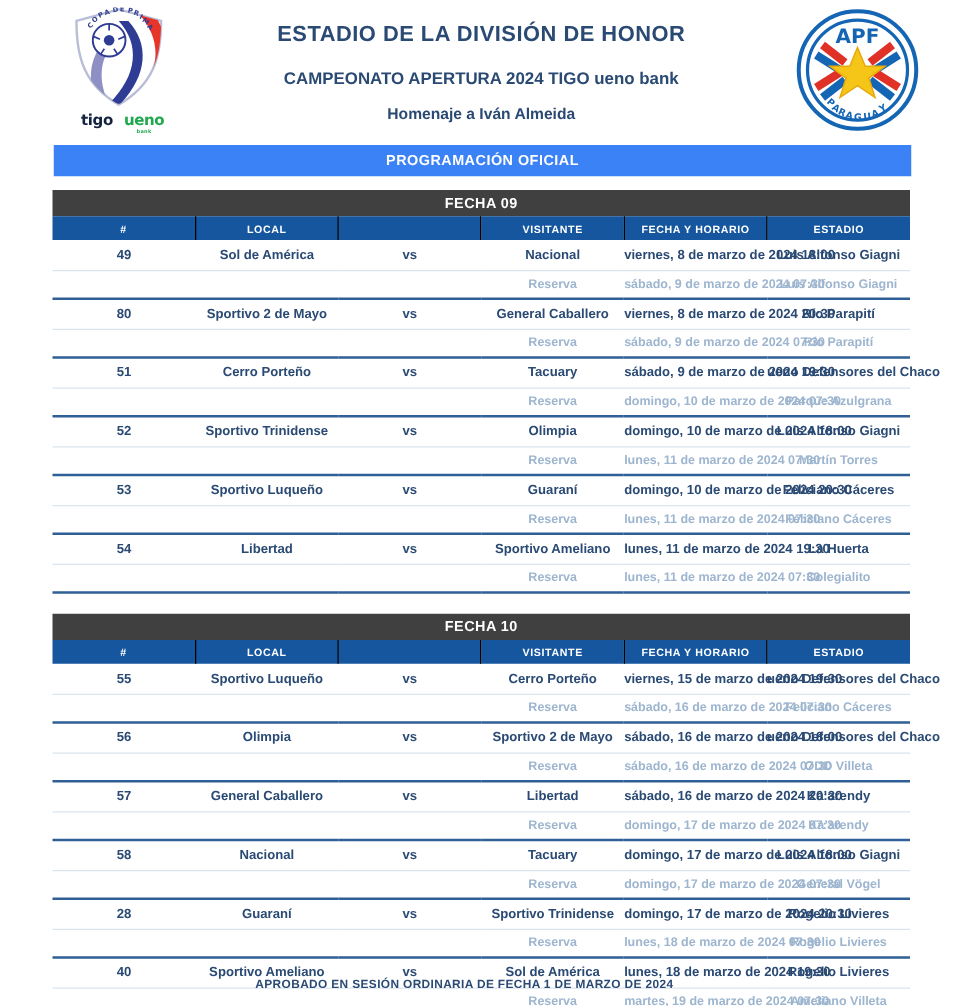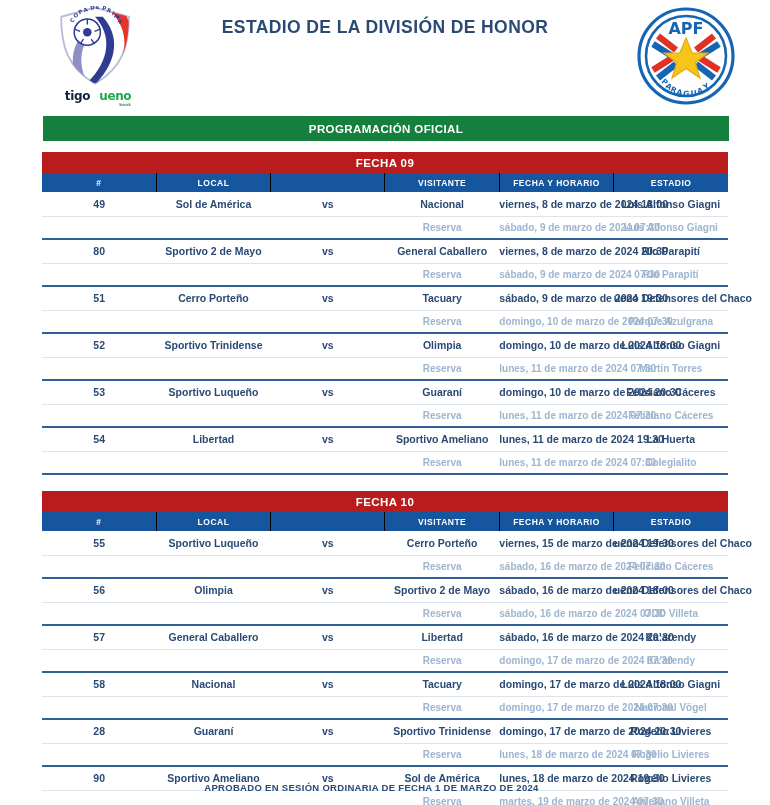--- a/index.html
+++ b/index.html
@@ -48,21 +48,21 @@
     letter-spacing: -0.3px;
     line-height: 13px;
   }
   .ueno-logo {
     font-family: "DejaVu Sans", sans-serif;
     font-size: 12px;
     font-weight: 700;
     color: #1fa84e;
     letter-spacing: -0.4px;
     line-height: 12px;
-    text-align: right;
+    text-align: center;
   }
   .ueno-sub {
     display: block;
     font-size: 4px;
     font-weight: 700;
     color: #1fa84e;
     letter-spacing: 0.2px;
     line-height: 5px;
   }
 
@@ -104,21 +104,21 @@
     height: 100px;
   }
 
   
   .red-banner {
     position: absolute;
     left: 43px;
     top: 116px;
     width: 686px;
     height: 25px;
-    background: #15803d;
+    background: #3b82f6;
     color: #ffffff;
     font-size: 11.5px;
     font-weight: 700;
     letter-spacing: 0.4px;
     display: flex;
     align-items: center;
     justify-content: center;
   }
 
   
@@ -131,21 +131,21 @@
 
   .fixture-table {
     width: 686px;
     margin: 0 auto 0 auto;
     border-collapse: collapse;
     table-layout: fixed;
   }
   .fixture-table + .fixture-table { margin-top: 16px; }
 
   .fecha-title-cell {
-    background: #b91c1c;
+    background: #404040;
     color: #ffffff;
     font-size: 11.5px;
     font-weight: 700;
     letter-spacing: 0.4px;
     text-align: center;
     height: 21px;
     padding: 0;
   }
 
   .col-head {
@@ -260,20 +260,22 @@
       <span class="tigo-logo">tigo</span>
       <span class="ueno-logo">
         <span>ueno</span>
         <span class="ueno-sub">bank</span>
       </span>
     </div>
   </div>
 
   <div class="titles">
     <div class="title-main">ESTADIO DE LA DIVISIÓN DE HONOR</div>
+    <div class="title-sub">CAMPEONATO APERTURA 2024 TIGO ueno bank</div>
+    <div class="title-sub2">Homenaje a Iván Almeida</div>
   </div>
 
   <div class="logo-right">
     <svg viewBox="0 0 100 100" width="100" height="100">
       <circle cx="50" cy="50" r="47" fill="#ffffff" stroke="#1565B5" stroke-width="3.2"></circle>
       <circle cx="50" cy="50" r="40" fill="#ffffff" stroke="#1565B5" stroke-width="2.6"></circle>
       <g stroke-width="6.5" stroke-linecap="butt">
         <line x1="22" y1="30" x2="40" y2="44" stroke="#E03127"></line>
         <line x1="17" y1="38" x2="36" y2="50" stroke="#1565B5"></line>
         <line x1="78" y1="30" x2="60" y2="44" stroke="#E03127"></line>
@@ -499,42 +501,42 @@
         <td>Tacuary</td>
         <td>domingo, 17 de marzo de 2024 18:00</td>
         <td>Luis Alfonso Giagni</td>
       </tr>
       <tr class="reserva-row">
         <td></td>
         <td></td>
         <td></td>
         <td>Reserva</td>
         <td>domingo, 17 de marzo de 2024 07:30</td>
-        <td>Nacional Vögel</td>
+        <td>General Vögel</td>
       </tr>
 
       <tr class="match-row">
         <td>28</td>
         <td>Guaraní</td>
         <td class="vs-cell">vs</td>
         <td>Sportivo Trinidense</td>
         <td>domingo, 17 de marzo de 2024 20:30</td>
         <td>Rogelio Livieres</td>
       </tr>
       <tr class="reserva-row">
         <td></td>
         <td></td>
         <td></td>
         <td>Reserva</td>
         <td>lunes, 18 de marzo de 2024 07:30</td>
         <td>Rogelio Livieres</td>
       </tr>
 
       <tr class="match-row">
-        <td>90</td>
+        <td>40</td>
         <td>Sportivo Ameliano</td>
         <td class="vs-cell">vs</td>
         <td>Sol de América</td>
         <td>lunes, 18 de marzo de 2024 19:30</td>
         <td>Rogelio Livieres</td>
       </tr>
       <tr class="reserva-row">
         <td></td>
         <td></td>
         <td></td>

